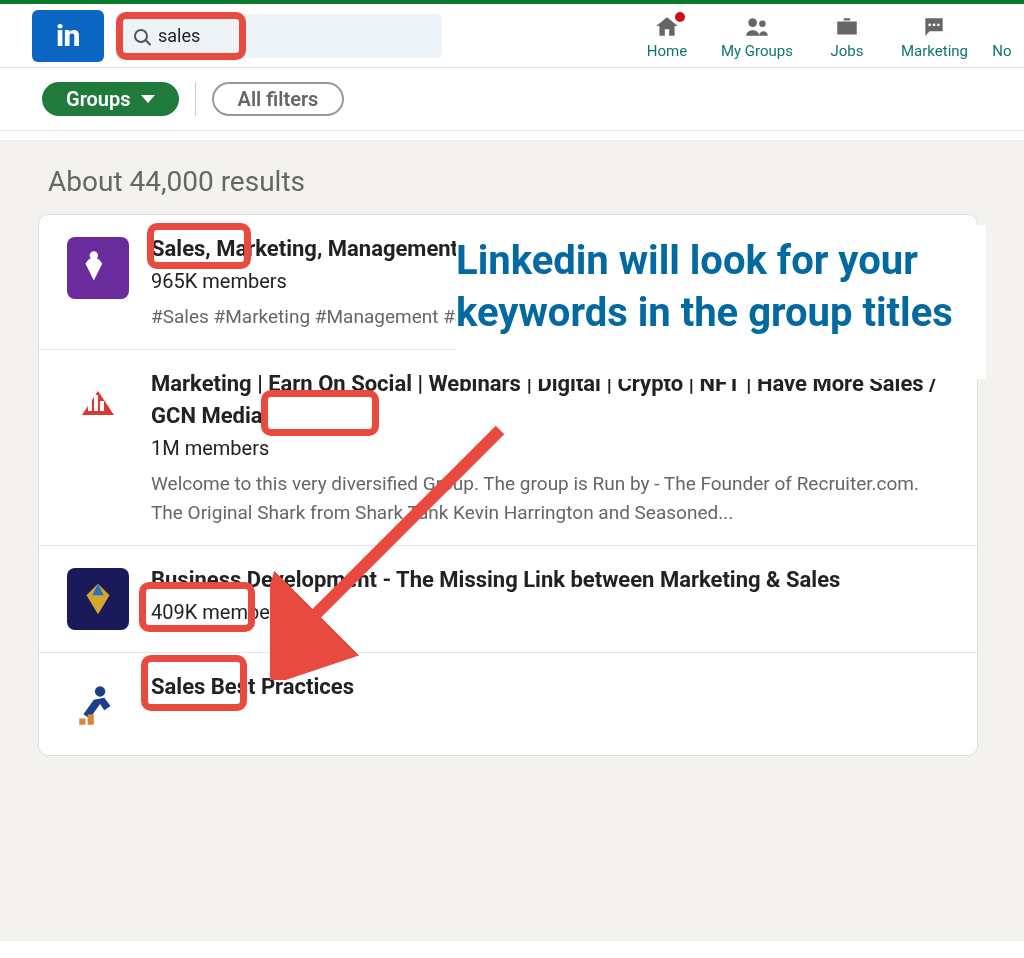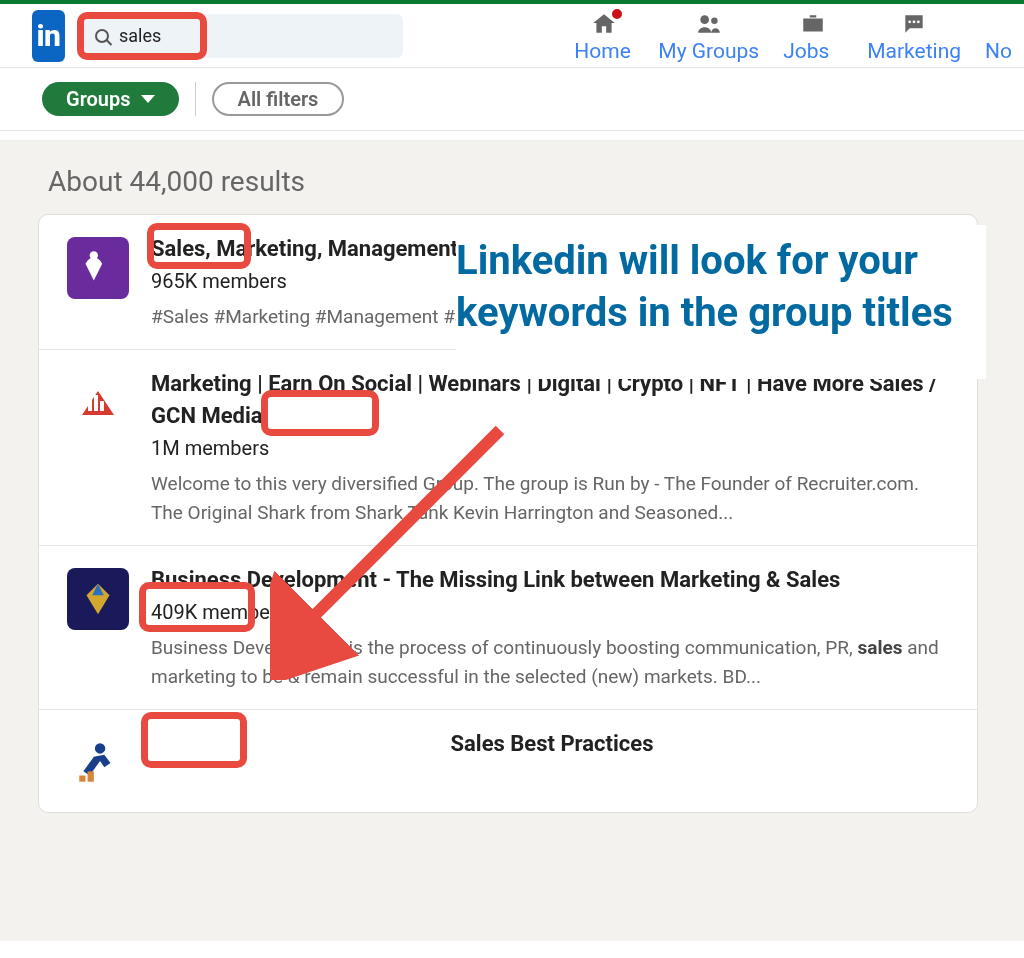--- a/index.html
+++ b/index.html
@@ -21,21 +21,21 @@
   .topbar {
     display: flex;
     align-items: center;
     height: 64px;
     padding: 0 12px 0 32px;
     background: #fff;
     border-bottom: 1px solid #e6e6e6;
     position: relative;
   }
   .logo {
-    width: 33px;
+    width: 72px;
     height: 52px;
     background: #0a66c2;
     color: #fff;
     font-weight: 800;
     font-size: 30px;
     border-radius: 6px;
     display: flex;
     align-items: center;
     justify-content: center;
     letter-spacing: -0.5px;
@@ -86,22 +86,23 @@
 
   .nav-items {
     margin-left: auto;
     display: flex;
     gap: 24px;
     padding-right: 0;
   }
   .nav-item {
     display: flex;
     flex-direction: column;
-    color: #3b82f6;
-    font-size: 21px;
+    align-items: center;
+    color: #0f766e;
+    font-size: 15px;
     cursor: pointer;
     position: relative;
     min-width: 60px;
   }
   .nav-icon-wrap {
     height: 28px;
     display: flex;
     align-items: flex-end;
     justify-content: center;
     margin-bottom: 2px;
@@ -178,21 +179,21 @@
     font-size: 28px;
     padding: 16px 24px 16px 10px;
     margin-left: 38px;
   }
   .result-row {
     display: flex;
     padding: 18px 24px 18px 28px;
     border-bottom: 1px solid #e6e6e6;
     position: relative;
   }
-  .result-row:last-child { border-bottom: none; text-align: center; }
+  .result-row:last-child { border-bottom: none; }
   .group-avatar {
     width: 62px;
     height: 62px;
     border-radius: 8px;
     flex-shrink: 0;
     margin-right: 22px;
     margin-top: 4px;
     display: flex;
     align-items: center;
     justify-content: center;
@@ -368,23 +369,20 @@
     <div class="result-row">
       <div class="group-avatar av3">
         <svg width="46" height="46" viewBox="0 0 24 24">
             <path d="M12 4l6 6-6 10-6-10z" fill="#d3a62d"></path>
             <path d="M12 4l-3 6h6z" fill="#2a6fc0"></path>
           </svg>
       </div>
       <div class="group-body">
         <div class="group-title">Business Development - The Missing Link between Marketing &amp; Sales</div>
         <div class="group-members">409K members</div>
-        <div class="group-desc">
-          <span>Business Development is the process of continuously boosting communication, PR, </span><b>sales</b><span> and marketing to be &amp; remain successful in the selected (new) markets. BD...</span>
-        </div>
       </div>
       <div class="hl-box" style="left:100px;top:36px;width:116px;height:50px;"></div>
     </div>
 
     <div class="result-row">
       <div class="group-avatar av4">
         <svg width="50" height="50" viewBox="0 0 24 24">
             <circle cx="13" cy="5" r="2.5" fill="#1a3f8a"></circle>
             <path d="M10 9l5-1 3 4-3 2-2-3-5 7-3-2z" fill="#1a3f8a"></path>
             <rect x="3" y="18" width="3" height="3" fill="#d9863a"></rect>

